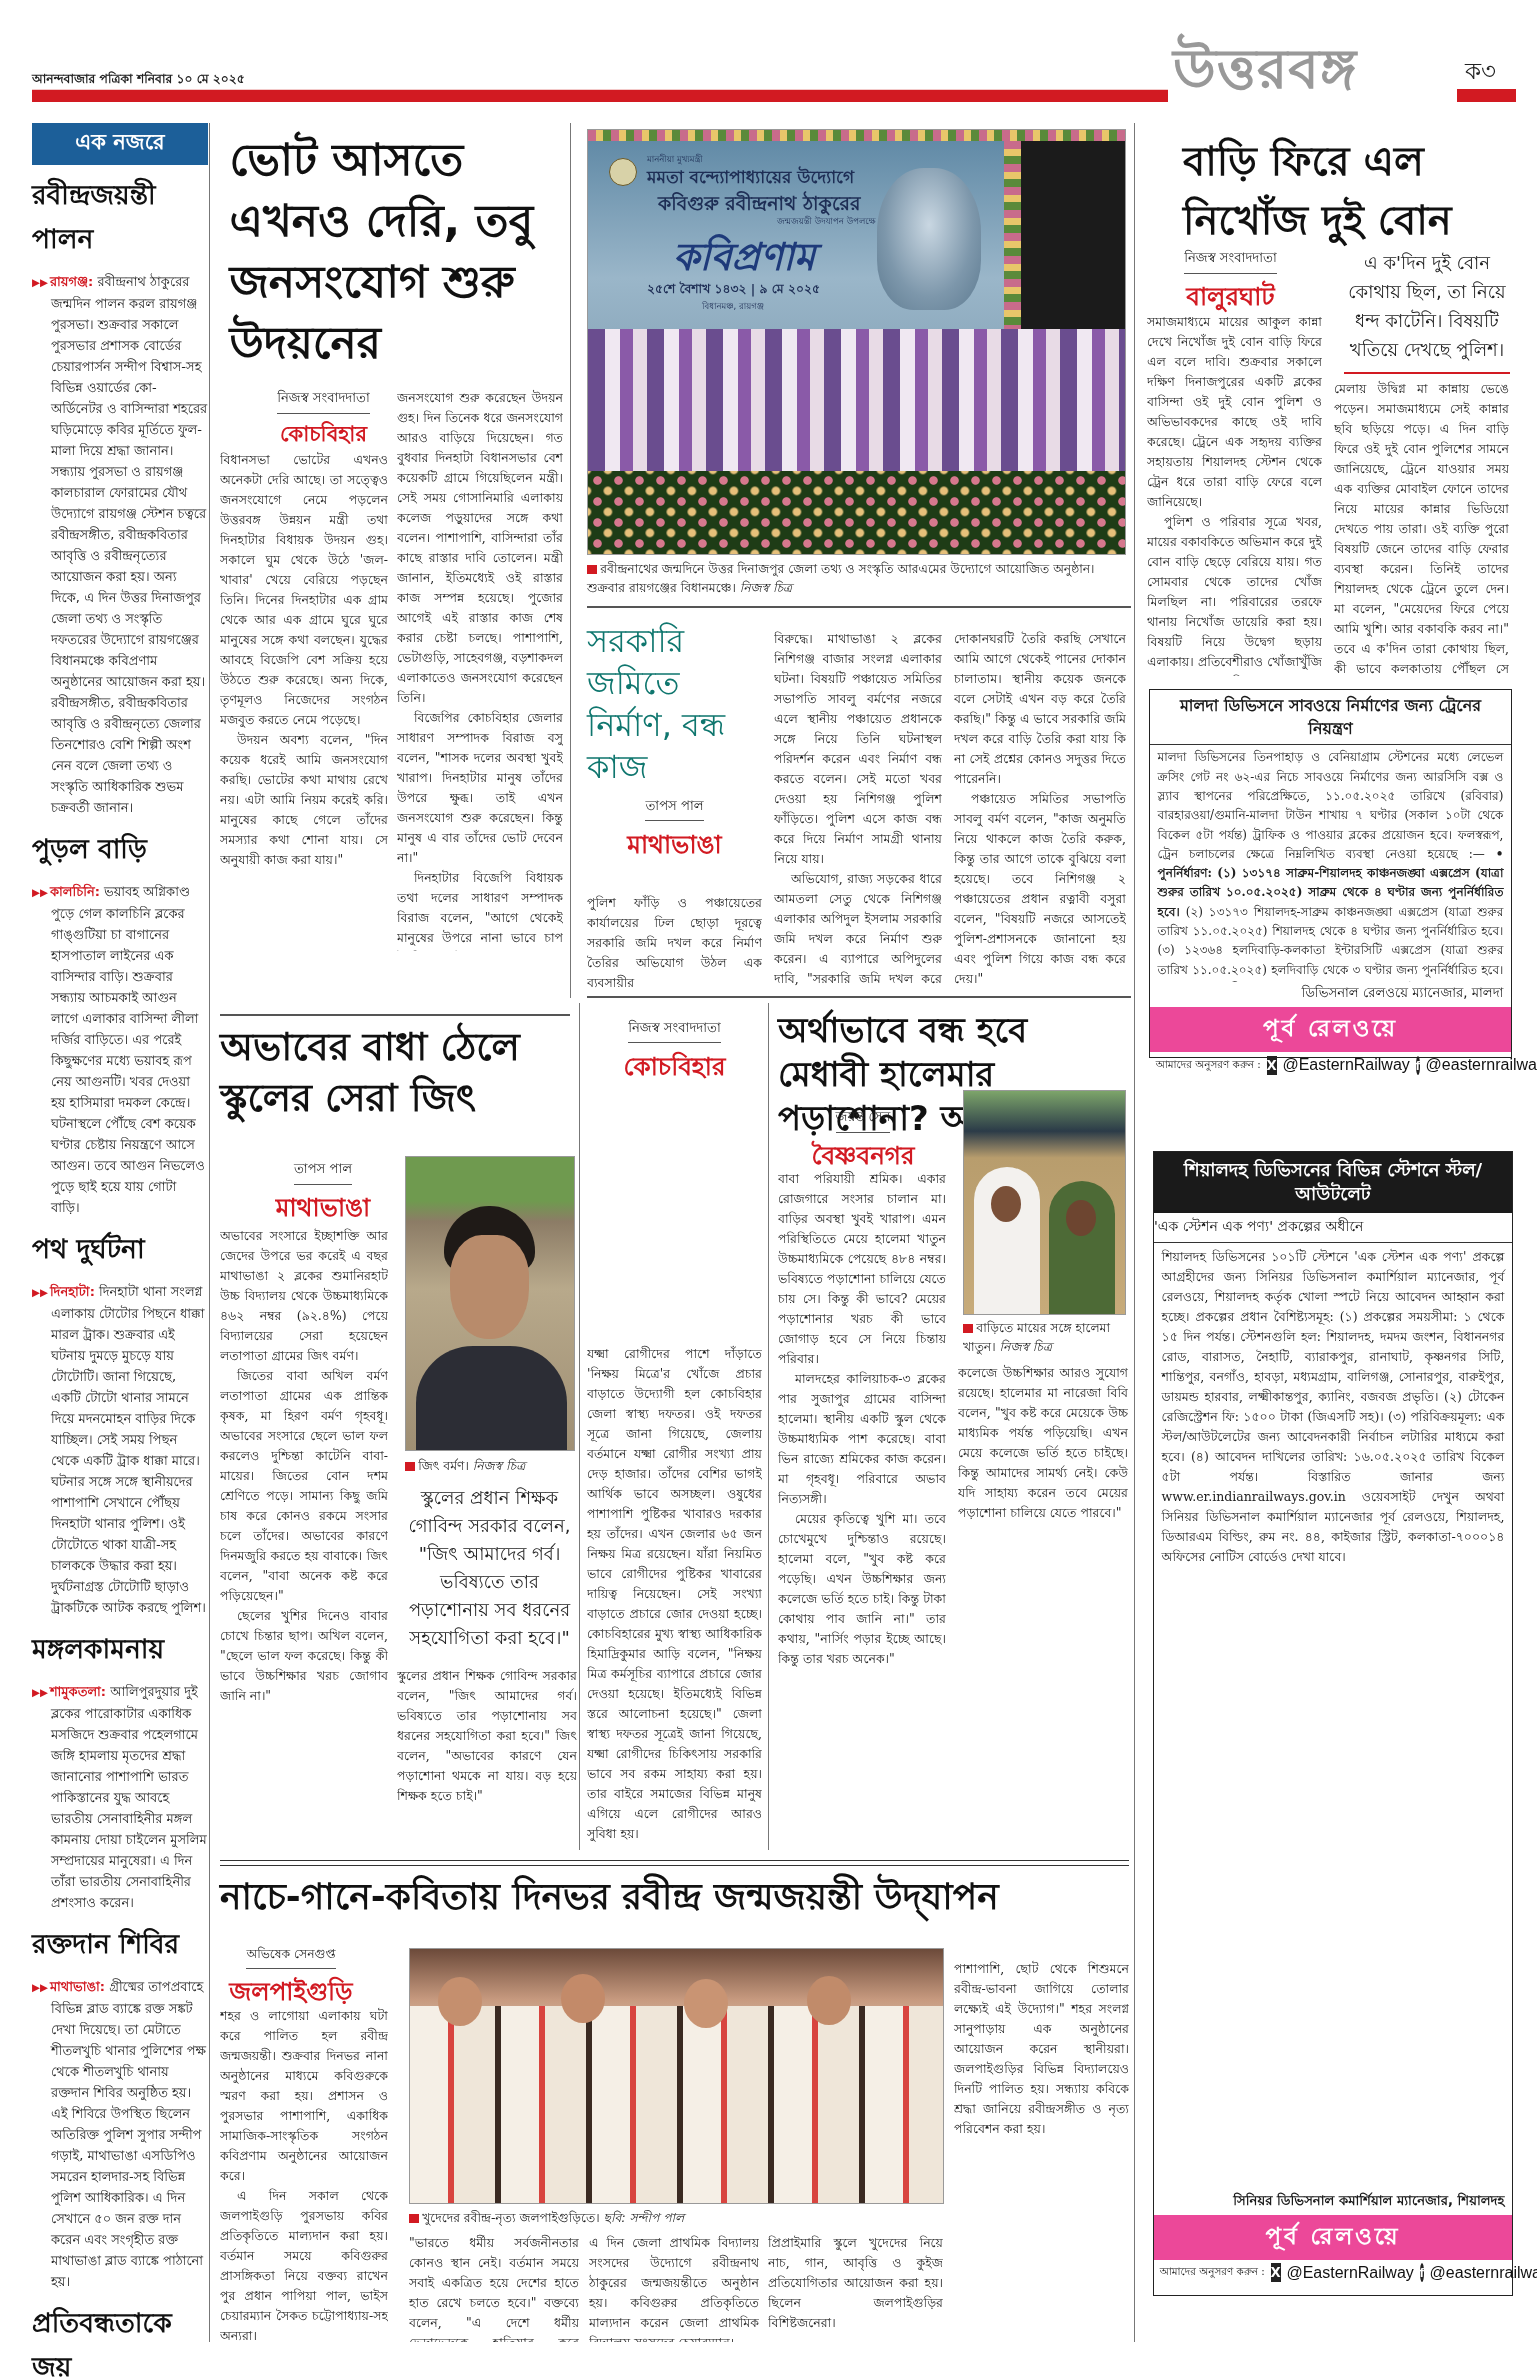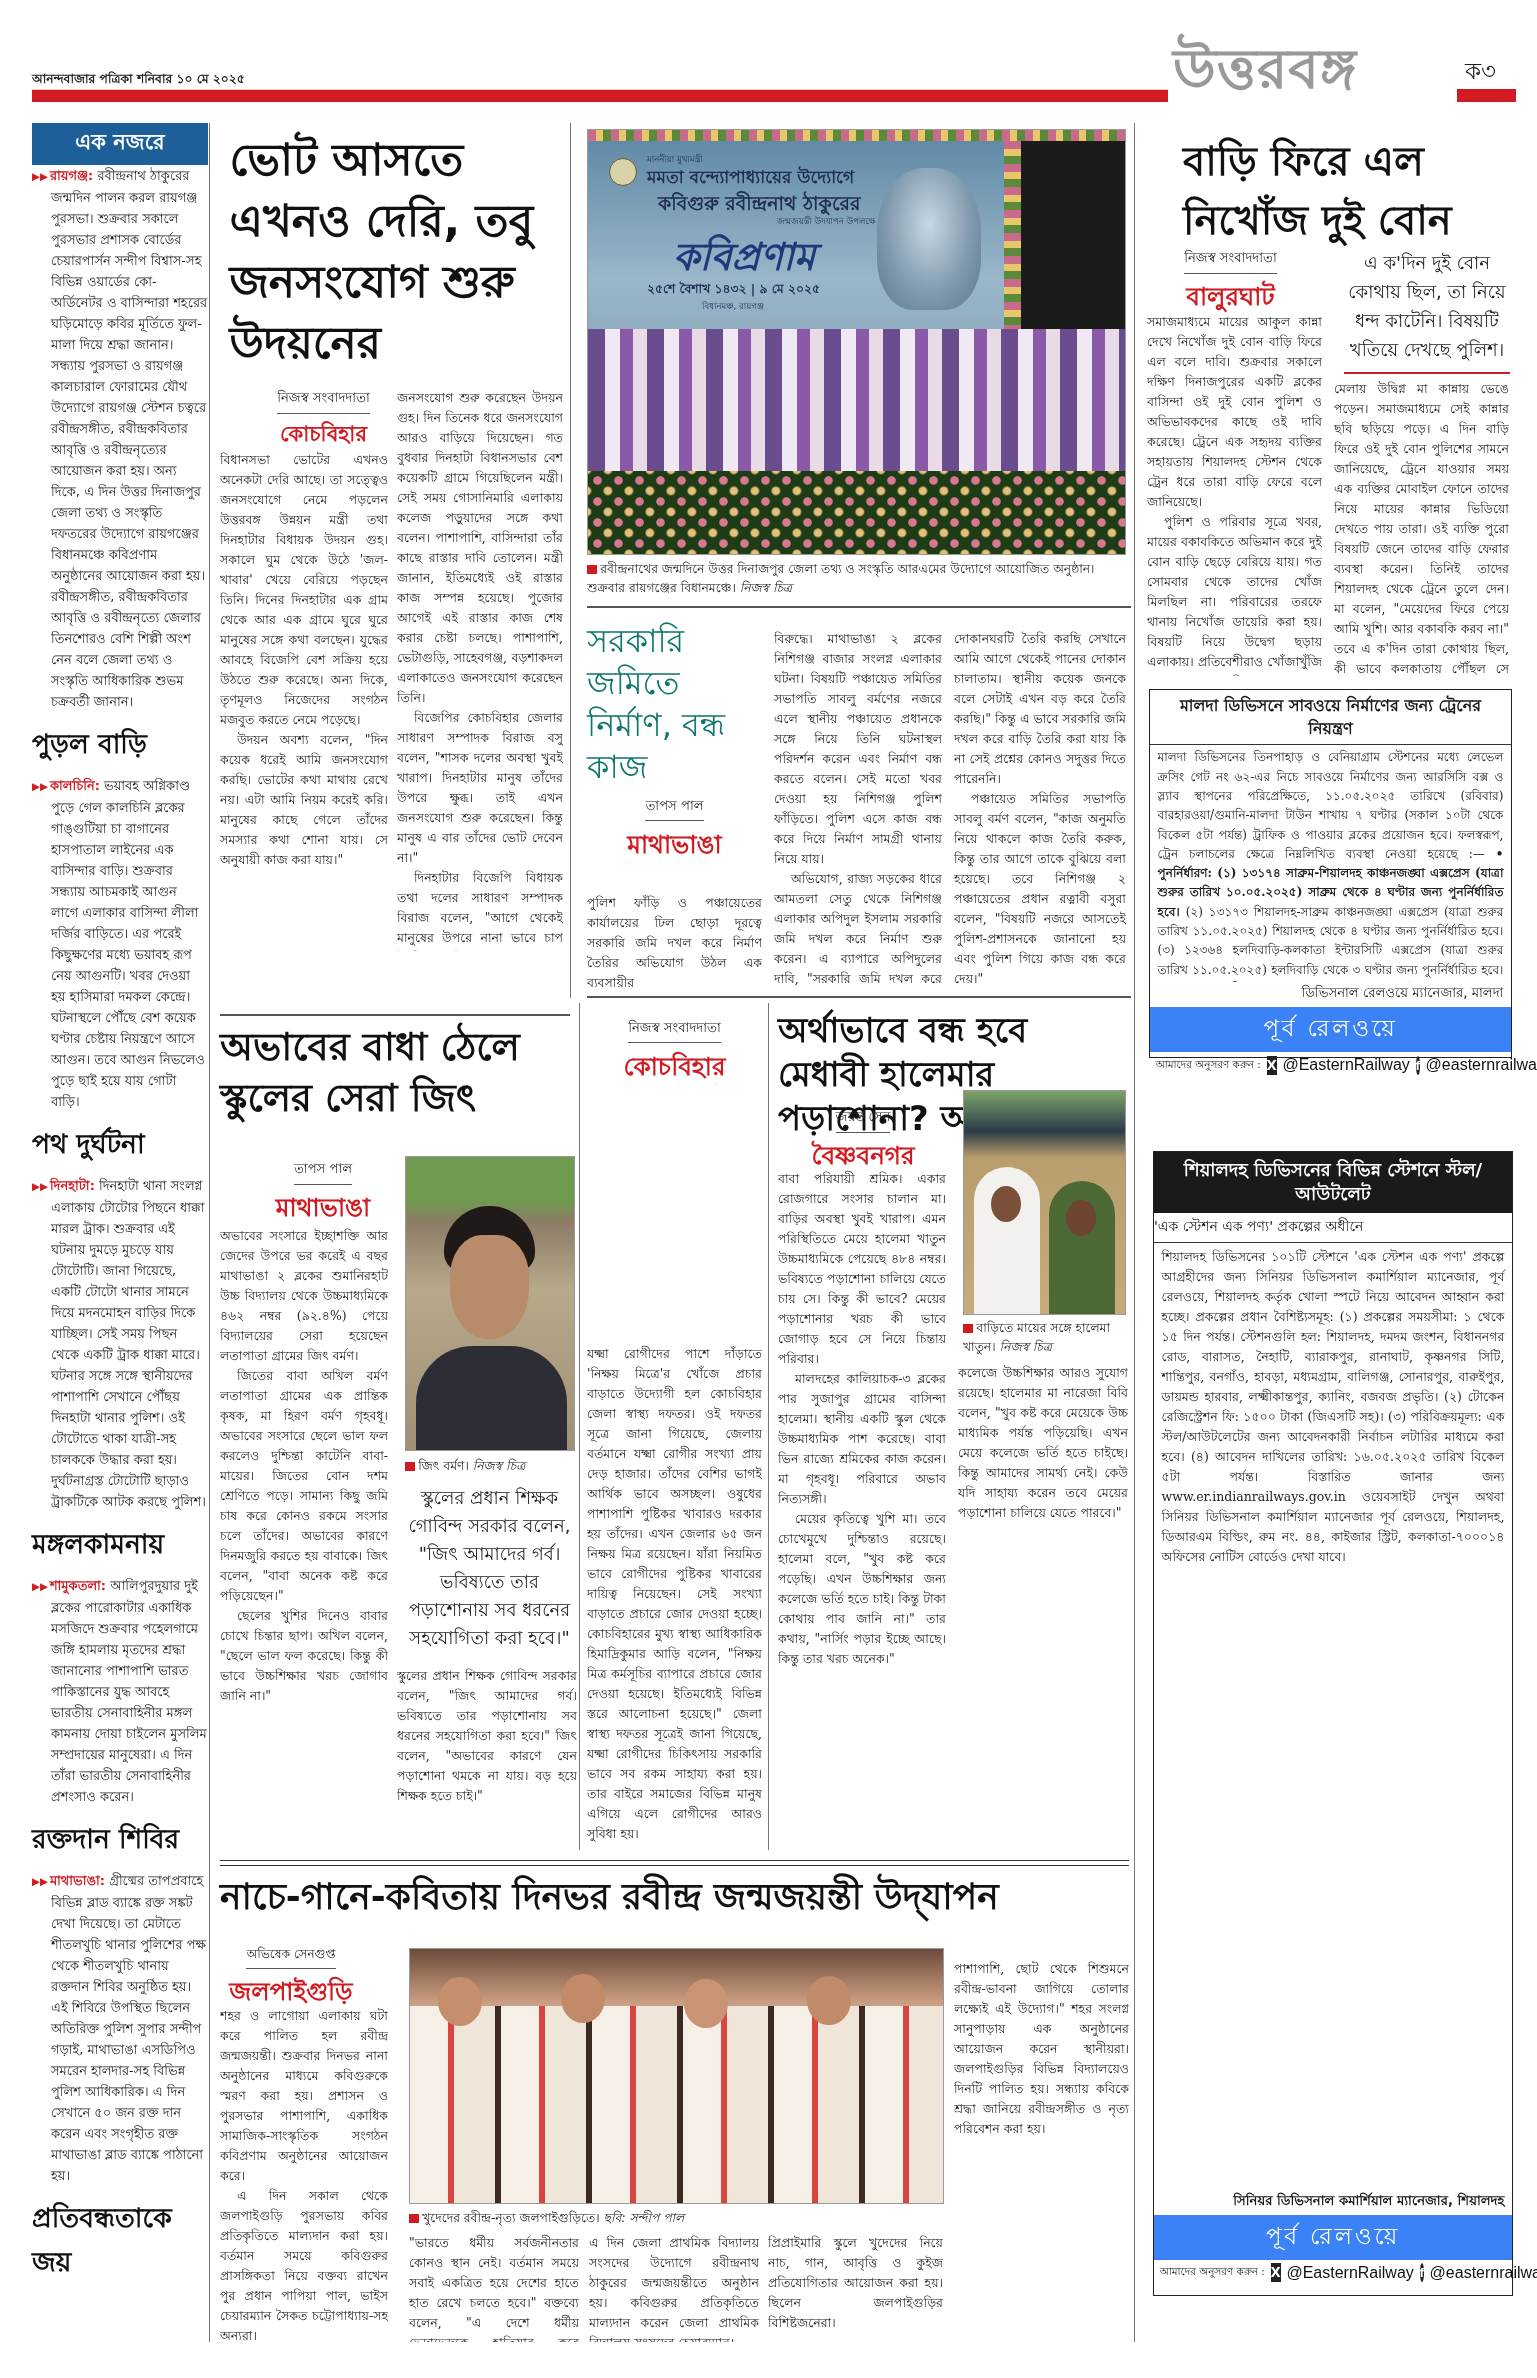--- a/index.html
+++ b/index.html
@@ -20,21 +20,21 @@
 .caption .sq{display:inline-block;width:9.5px;height:9.5px;background:#d21a22;margin-right:3.8px;vertical-align:middle}
 .caption i{font-style:italic}
 .photo{position:absolute;overflow:hidden;border:0.9px solid #999}
 .brief-head{font-size:26.5px;font-weight:bold;color:#111;margin:11.4px 0 7.6px}
 .brief-body{font-size:13px;line-height:21px;color:#222;padding-left:19px}
 .brief-body .place{color:#d21a22;font-weight:bold;margin-left:-19px}
 .brief-body .arrow{color:#d21a22;font-size:10.4px;margin-right:1.9px}
 .ad{position:absolute;border:1.9px solid #222;background:#fff}
 .ad-body{font-size:12px;line-height:19.3px;color:#222;padding:3.8px 7.6px;text-align:justify;font-family:"DejaVu Serif",serif}
 .ad-body b{font-weight:bold}
-.ad-foot{background:#3b82f6;color:#fff;text-align:center;font-size:23px;font-weight:normal;padding:2.8px 0;letter-spacing:2.8px}
+.ad-foot{background:#ec4899;color:#fff;text-align:center;font-size:23px;font-weight:bold;padding:2.8px 0;letter-spacing:2.8px}
 .ad-social{font-size:12.3px;padding:3.8px 5.7px;display:flex;align-items:center;gap:5.7px;white-space:nowrap}
 .ad-social .handle{font-family:"Liberation Sans",sans-serif;font-size:16px;color:#111}
 .x-icon{display:inline-block;width:19px;height:19px;background:#222;color:#fff;font-size:13.2px;line-height:19px;text-align:center;font-weight:bold}
 .fb-icon{display:inline-block;width:19px;height:19px;border-radius:50%;background:#222;color:#fff;font-size:13.2px;line-height:20px;text-align:center;font-weight:bold;font-family:"Liberation Sans",sans-serif}
 .pullquote{text-align:center;color:#222;font-size:21px;line-height:32px}
 </style>
 </head>
 <body>
 
 <div class="abs" style="left:0;top:0;width:1538px;height:114px">
@@ -42,20 +42,21 @@
   <div class="abs" style="left:32px;top:89px;width:1136px;height:13.2px;background:#d21a22;border-top:0.9px solid #f3c9c9"></div>
   <div class="abs" style="left:1173px;top:42px;font-size:55px;font-weight:bold;color:#999;letter-spacing:0.9px;line-height:1">উত্তরবঙ্গ</div>
   <div class="abs" style="left:1457px;top:89px;width:59px;height:13.2px;background:#d21a22"></div>
   <div class="abs" style="left:1465px;top:53px;font-size:23px;color:#222">ক৩</div>
 </div>
 
 <div class="abs" style="left:32px;top:123px;width:176px">
   <div style="background:#1c5f99;color:#fff;text-align:center;font-size:21px;font-weight:bold;padding:2.8px 0 4.7px">এক নজরে</div>
 
   <div>
+    <div class="brief-head" style="margin-top:9.5px">রবীন্দ্রজয়ন্তী পালন</div>
     <div class="brief-body"><span class="place"><span class="arrow">▶▶</span><span>রায়গঞ্জ:</span></span> <span>রবীন্দ্রনাথ ঠাকুরের জন্মদিন পালন করল রায়গঞ্জ পুরসভা। শুক্রবার সকালে পুরসভার প্রশাসক বোর্ডের চেয়ারপার্সন সন্দীপ বিশ্বাস-সহ বিভিন্ন ওয়ার্ডের কো-অর্ডিনেটর ও বাসিন্দারা শহরের ঘড়িমোড়ে কবির মূর্তিতে ফুল-মালা দিয়ে শ্রদ্ধা জানান। সন্ধ্যায় পুরসভা ও রায়গঞ্জ কালচারাল ফোরামের যৌথ উদ্যোগে রায়গঞ্জ স্টেশন চত্বরে রবীন্দ্রসঙ্গীত, রবীন্দ্রকবিতার আবৃত্তি ও রবীন্দ্রনৃত্যের আয়োজন করা হয়। অন্য দিকে, এ দিন উত্তর দিনাজপুর জেলা তথ্য ও সংস্কৃতি দফতরের উদ্যোগে রায়গঞ্জের বিধানমঞ্চে কবিপ্রণাম অনুষ্ঠানের আয়োজন করা হয়। রবীন্দ্রসঙ্গীত, রবীন্দ্রকবিতার আবৃত্তি ও রবীন্দ্রনৃত্যে জেলার তিনশোরও বেশি শিল্পী অংশ নেন বলে জেলা তথ্য ও সংস্কৃতি আধিকারিক শুভম চক্রবর্তী জানান।</span></div>
   </div>
   <div>
     <div class="brief-head">পুড়ল বাড়ি</div>
     <div class="brief-body"><span class="place"><span class="arrow">▶▶</span><span>কালচিনি:</span></span> <span>ভয়াবহ অগ্নিকাণ্ড পুড়ে গেল কালচিনি ব্লকের গাঙ্গুটিয়া চা বাগানের হাসপাতাল লাইনের এক বাসিন্দার বাড়ি। শুক্রবার সন্ধ্যায় আচমকাই আগুন লাগে এলাকার বাসিন্দা লীলা দর্জির বাড়িতে। এর পরেই কিছুক্ষণের মধ্যে ভয়াবহ রূপ নেয় আগুনটি। খবর দেওয়া হয় হাসিমারা দমকল কেন্দ্রে। ঘটনাস্থলে পৌঁছে বেশ কয়েক ঘণ্টার চেষ্টায় নিয়ন্ত্রণে আসে আগুন। তবে আগুন নিভলেও পুড়ে ছাই হয়ে যায় গোটা বাড়ি।</span></div>
   </div>
   <div>
     <div class="brief-head">পথ দুর্ঘটনা</div>
     <div class="brief-body"><span class="place"><span class="arrow">▶▶</span><span>দিনহাটা:</span></span> <span>দিনহাটা থানা সংলগ্ন এলাকায় টোটোর পিছনে ধাক্কা মারল ট্রাক। শুক্রবার এই ঘটনায় দুমড়ে মুচড়ে যায় টোটোটি। জানা গিয়েছে, একটি টোটো থানার সামনে দিয়ে মদনমোহন বাড়ির দিকে যাচ্ছিল। সেই সময় পিছন থেকে একটি ট্রাক ধাক্কা মারে। ঘটনার সঙ্গে সঙ্গে স্থানীয়দের পাশাপাশি সেখানে পৌঁছয় দিনহাটা থানার পুলিশ। ওই টোটোতে থাকা যাত্রী-সহ চালককে উদ্ধার করা হয়। দুর্ঘটনাগ্রস্ত টোটোটি ছাড়াও ট্রাকটিকে আটক করছে পুলিশ।</span></div>
   </div>

